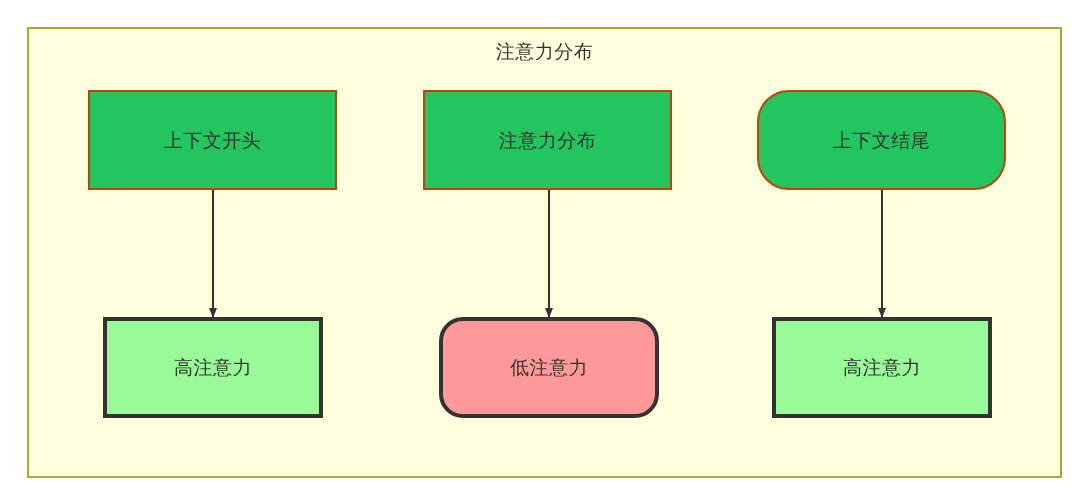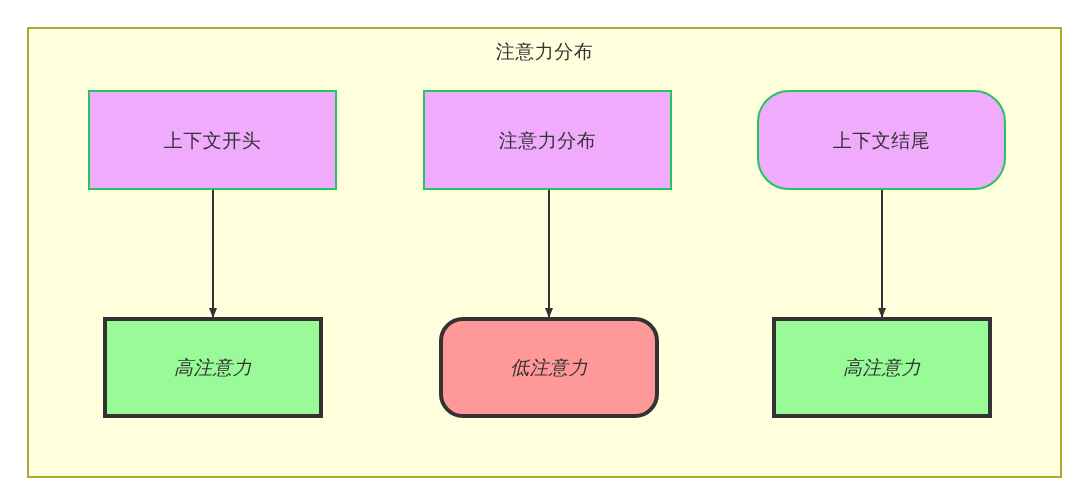--- a/index.html
+++ b/index.html
@@ -54,33 +54,32 @@
     align-items: center;
     justify-content: center;
     font-size: 19px;
     line-height: 1;
     color: #333333;
     letter-spacing: 0.5px;
     white-space: nowrap;
   }
 
   .node-context {
-    background: #f0abfc;
-    border: 2px solid #22c55e;
+    background: #22c55e;
+    border: 2px solid #c2410c;
     width: 249px;
     height: 100px;
     top: 90px;
   }
 
   .node-attention {
     width: 220px;
     height: 101px;
     top: 317px;
     border: 4px solid #333333;
-    font-style: italic;
   }
 
   .fill-high {
     background: #98fb98;
   }
 
   .fill-low {
     background: #ff9999;
     border-radius: 24px;
   }

